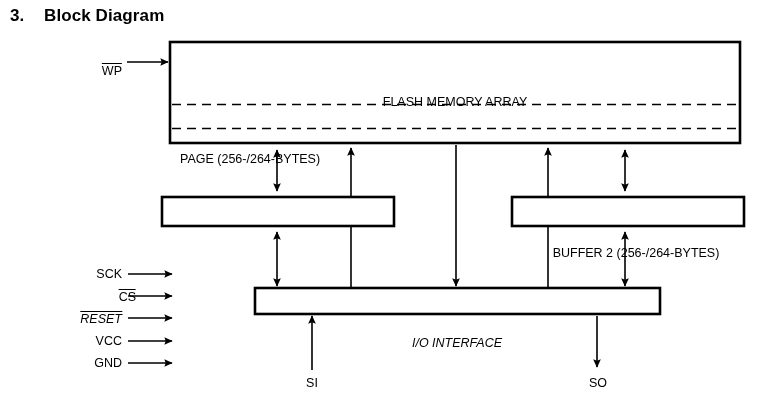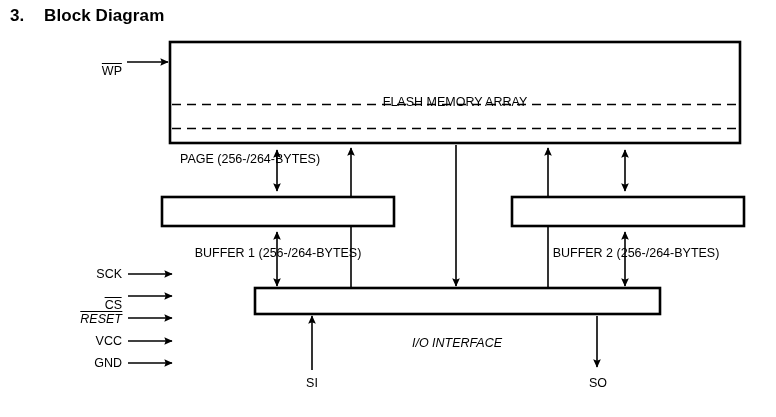--- a/index.html
+++ b/index.html
@@ -136,30 +136,29 @@
   </svg>
 
   <div class="lbl rgt" style="left:122px; top:55px;margin-top:8px;">
     <span class="ovl">WP</span>
   </div>
 
   <div class="lbl ctr lbl-box" style="left:455px; top:54px;">FLASH MEMORY ARRAY</div>
 
   <div class="lbl lbl-box" style="left:180px; top:111px;">PAGE (256-/264-BYTES)</div>
 
-  <div class="lbl ctr lbl-box" style="left:278px; top:205px;">BUFFER 1 (256-/264-BYTES)</div>
 
   <div class="lbl ctr lbl-box" style="left:628px; top:205px;padding-left:16px;">BUFFER 2 (256-/264-BYTES)</div>
 
   <div class="lbl ctr lbl-box" style="left:457px; top:295px;font-style:italic;">I/O INTERFACE</div>
 
   <div class="lbl rgt" style="left:122px; top:268px;">
     <span>SCK</span>
   </div>
-  <div class="lbl rgt" style="left:122px; top:289px;margin-top:8px;">
+  <div class="lbl rgt" style="left:136px; top:289px;">
     <span class="ovl">CS</span>
   </div>
   <div class="lbl rgt" style="left:122px; top:311px;font-style:italic;">
     <span class="ovl">RESET</span>
   </div>
   <div class="lbl rgt" style="left:122px; top:335px;">
     <span>VCC</span>
   </div>
   <div class="lbl rgt" style="left:122px; top:357px;">
     <span>GND</span>

